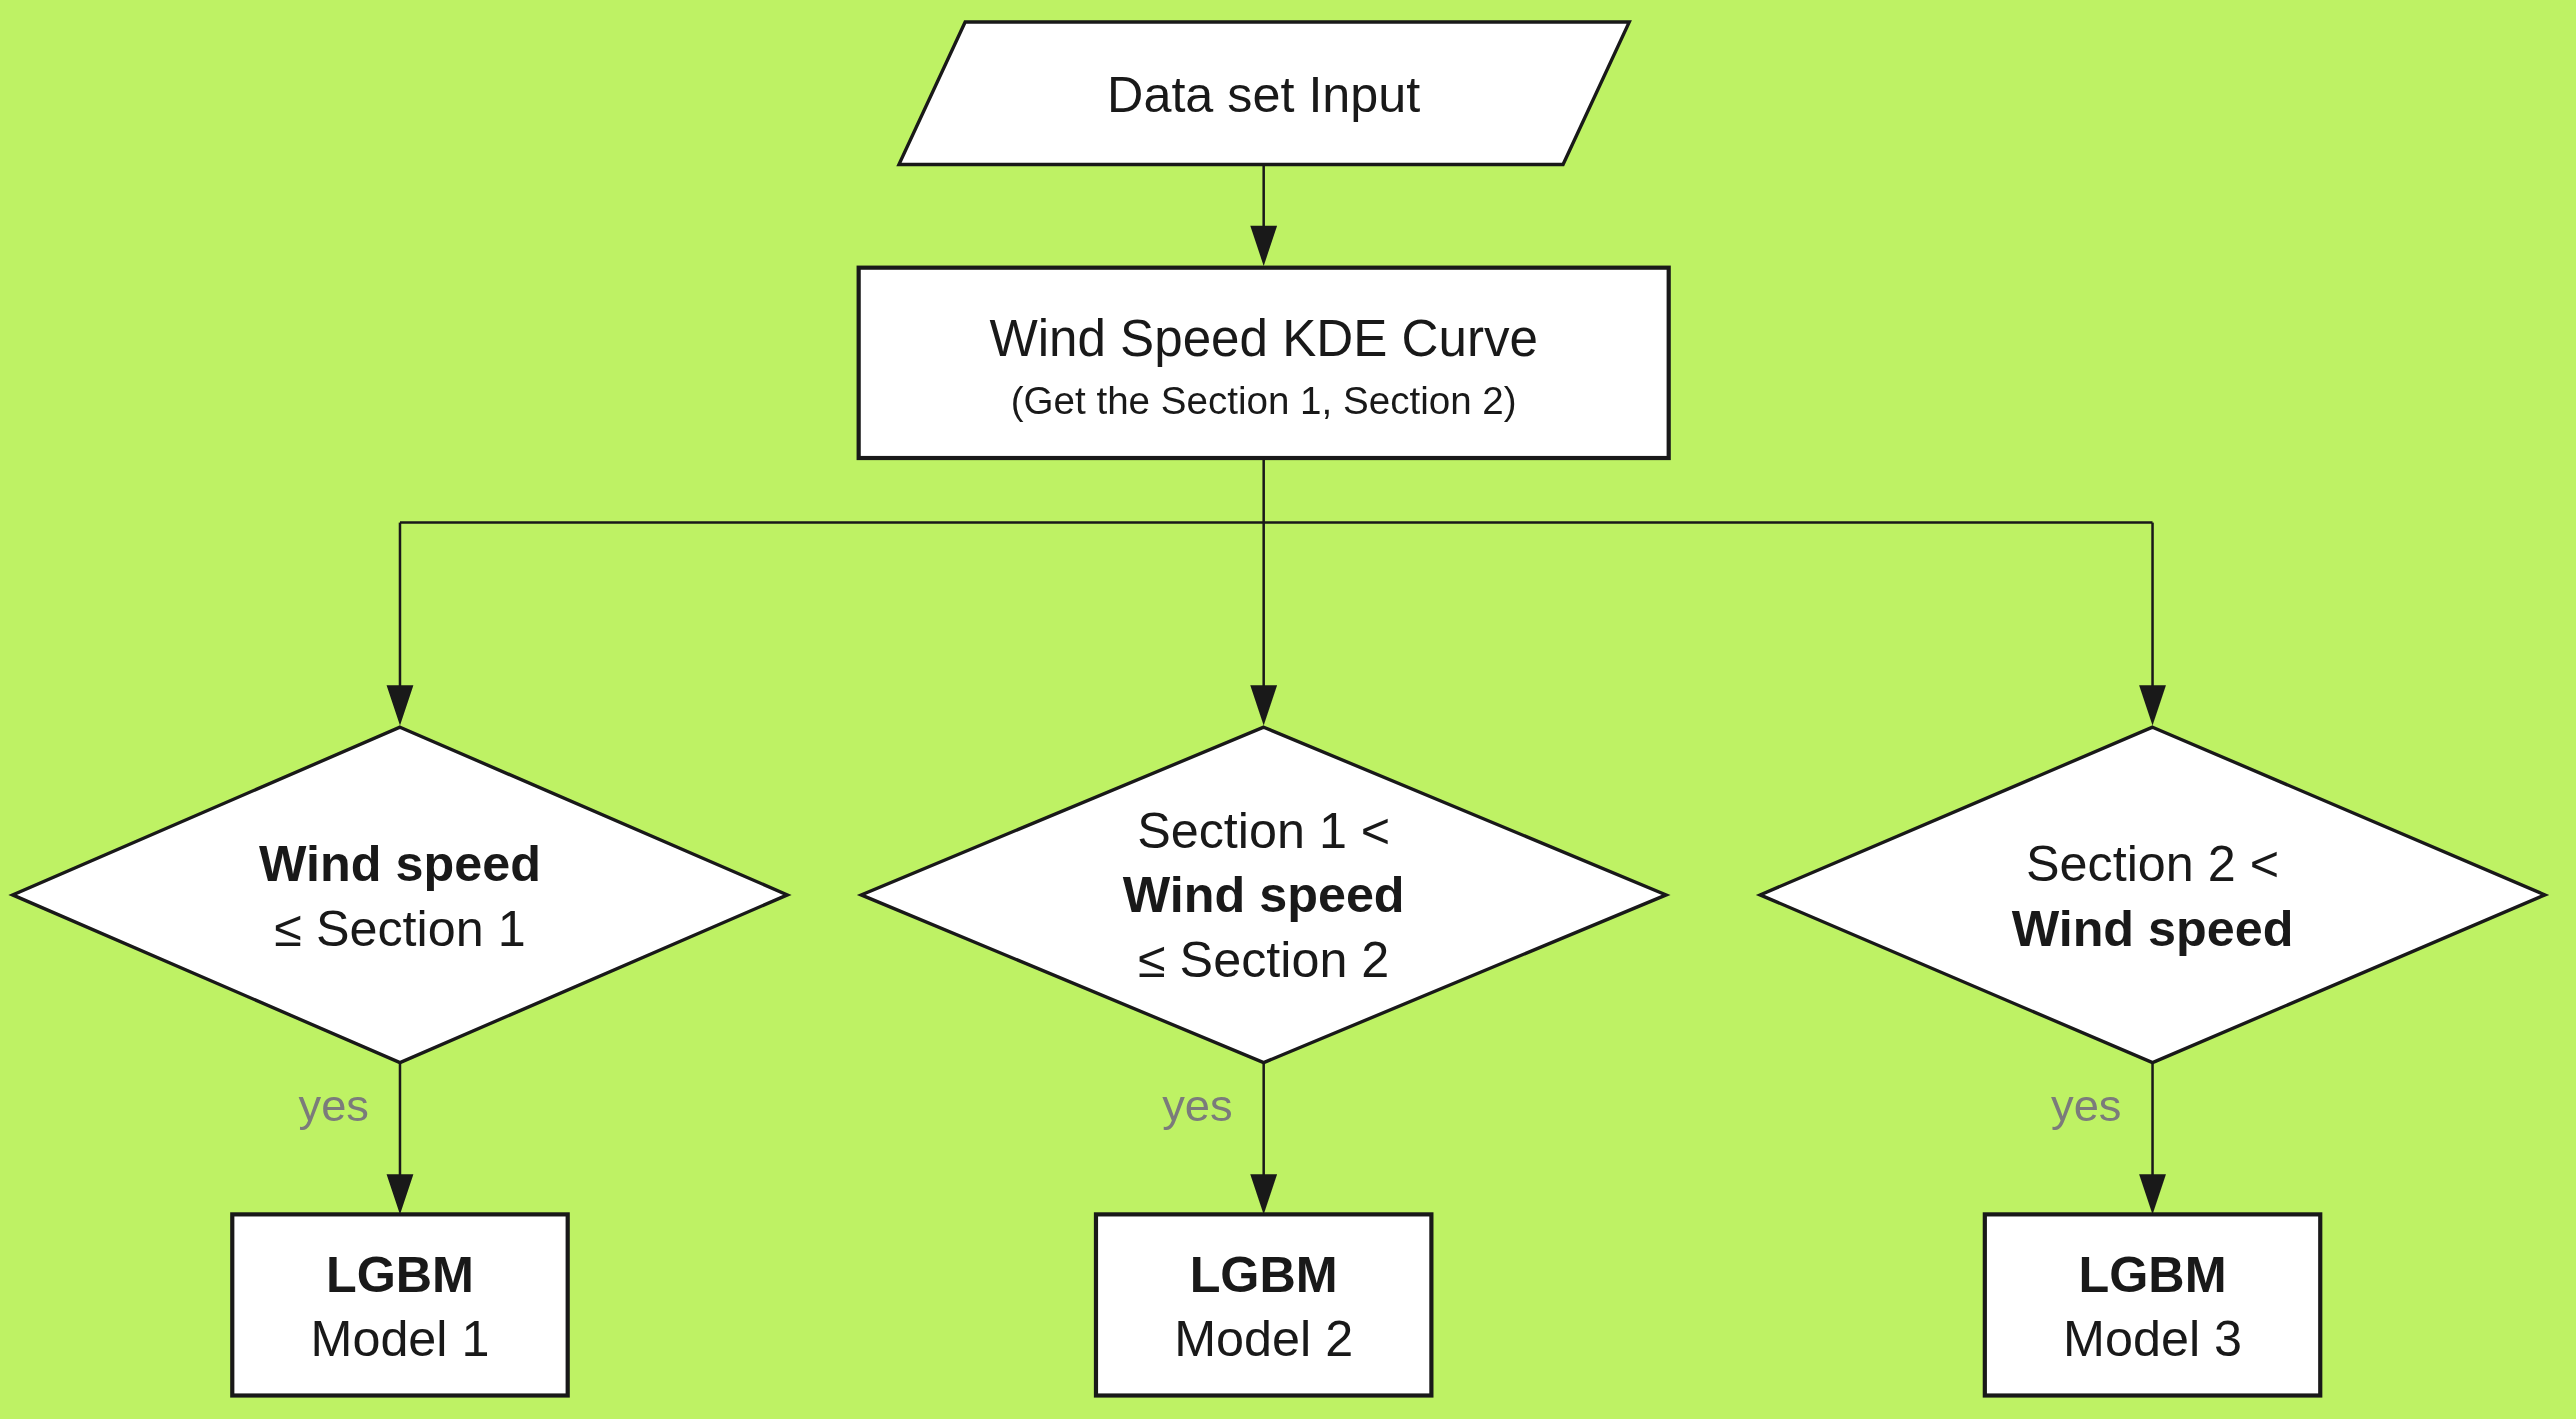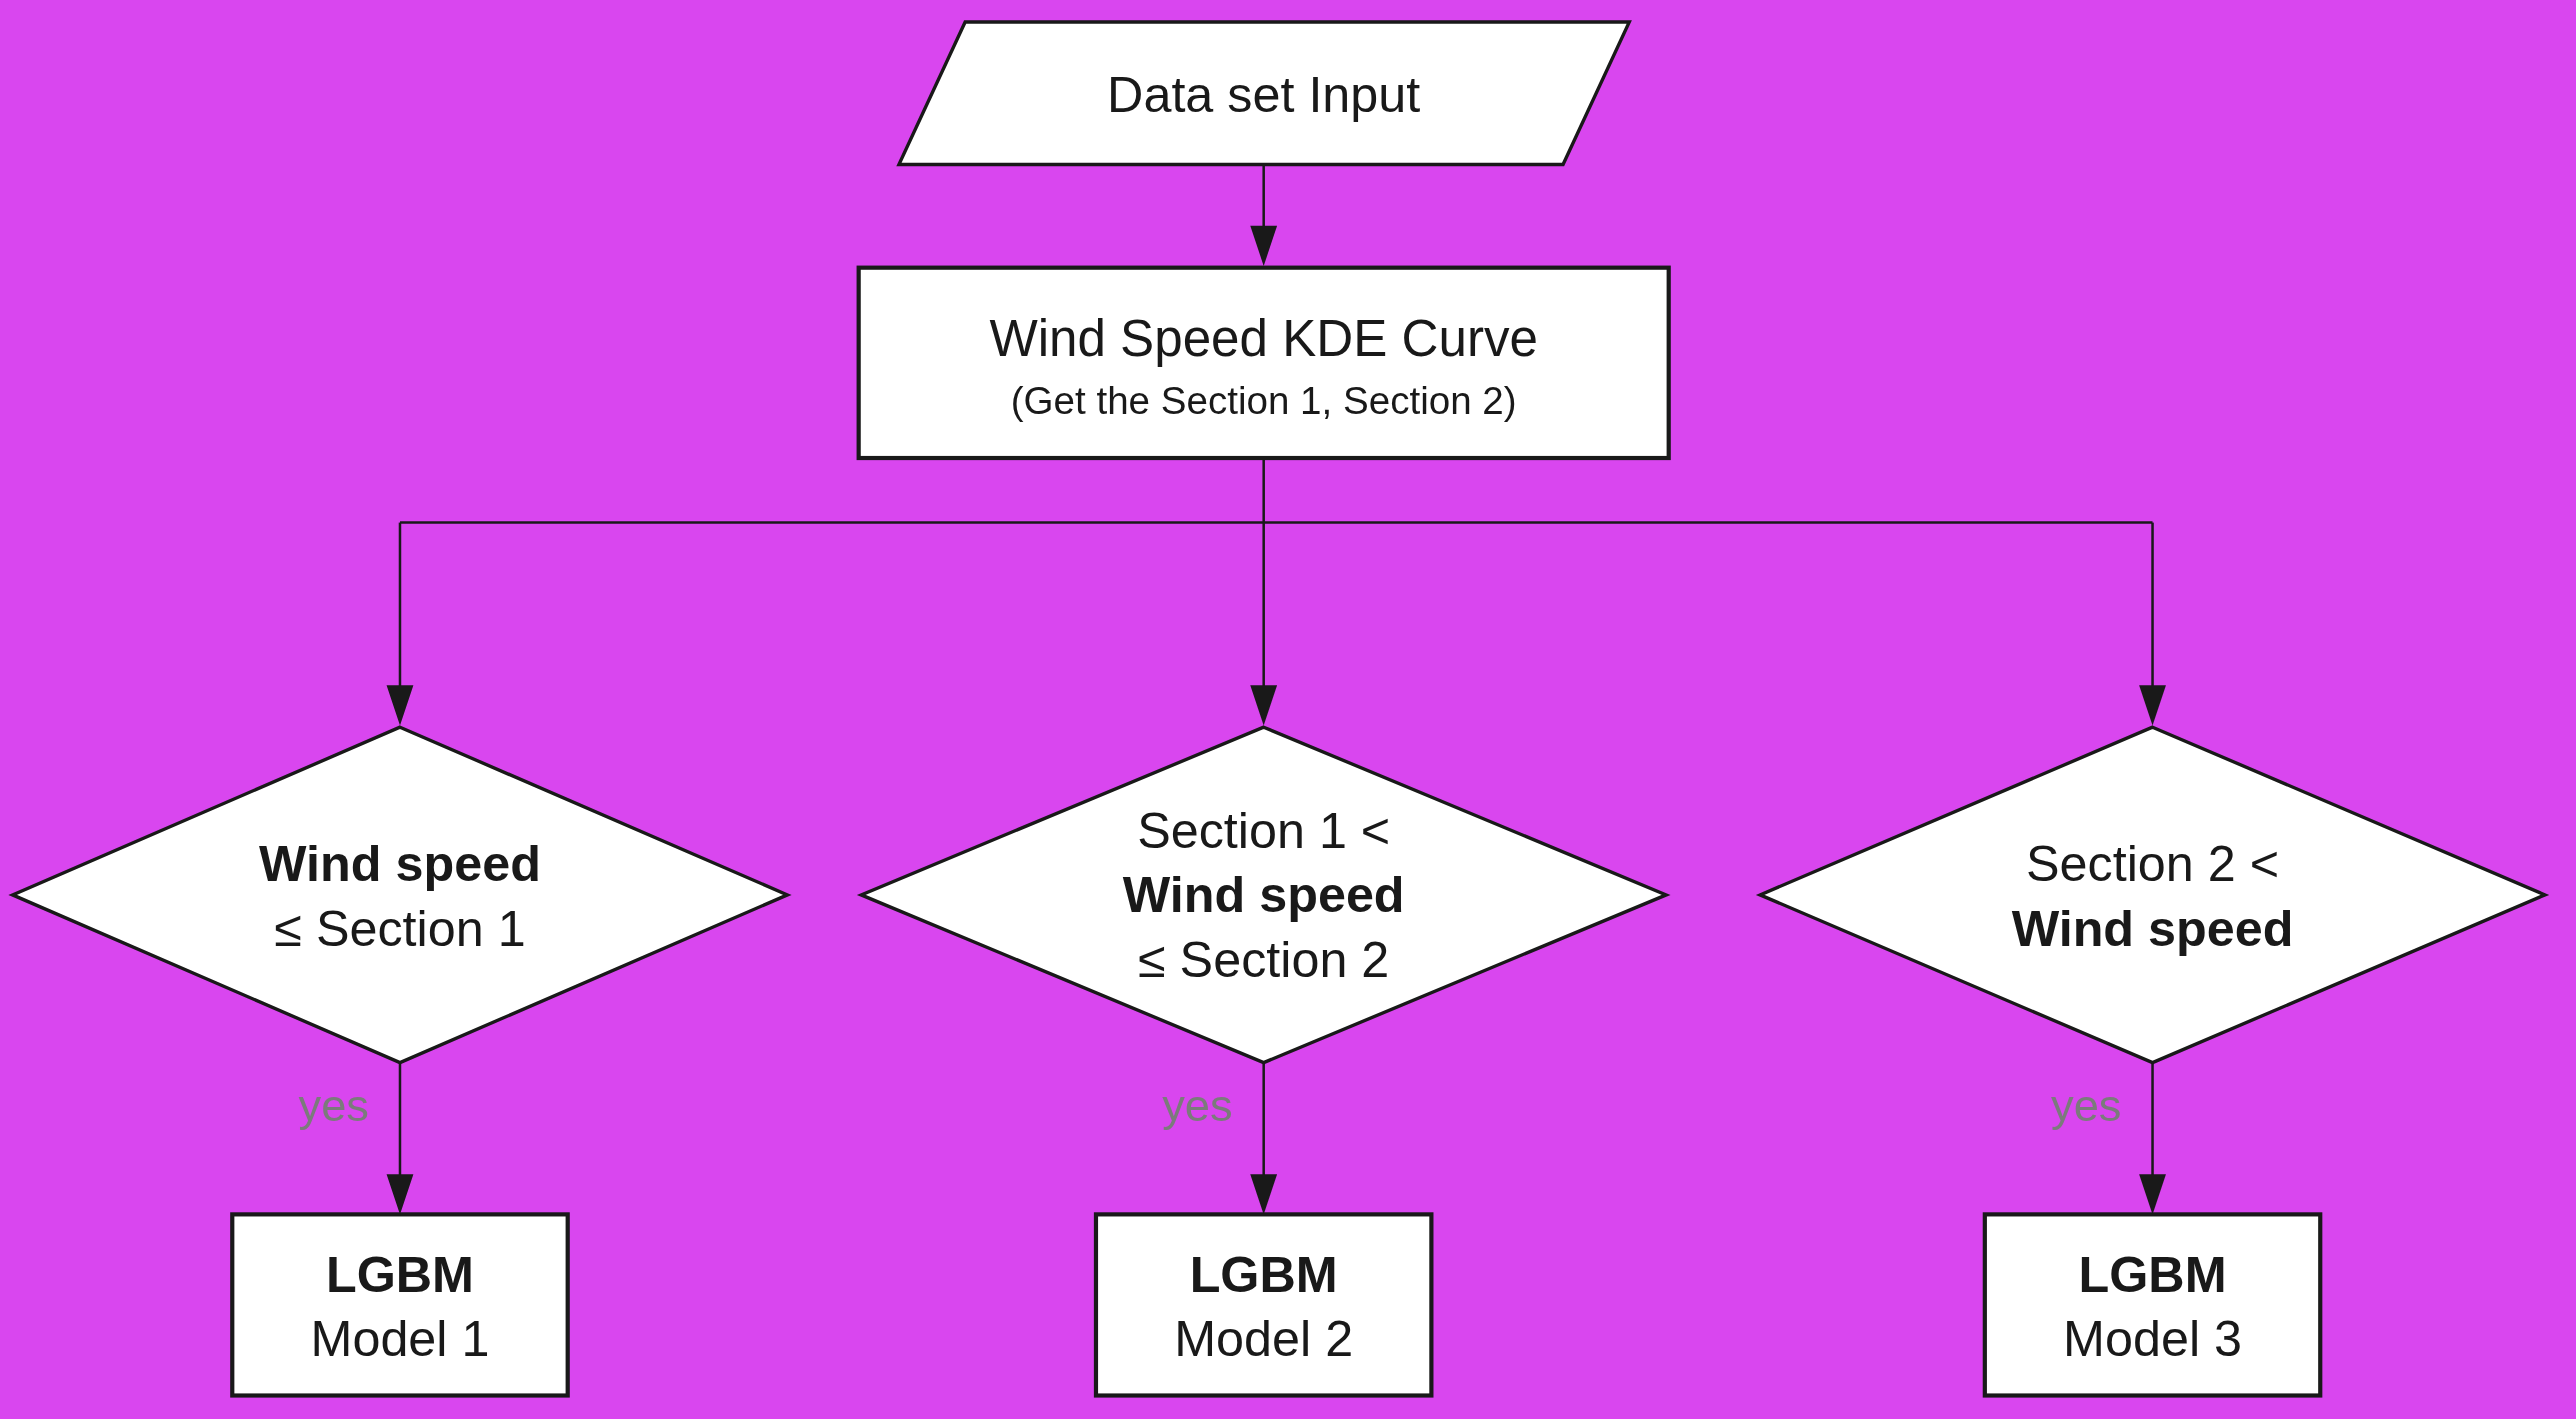--- a/index.html
+++ b/index.html
@@ -4,21 +4,21 @@
 <style>
   html, body {
     margin: 0;
     padding: 0;
     background: #ffffff;
   }
   .canvas {
     position: relative;
     width: 2576px;
     height: 1420px;
-    background: #d946ef;
+    background: #bef264;
     overflow: hidden;
   }
   svg { display: block; }
   .shape {
     fill: #ffffff;
     stroke: #191919;
     stroke-width: 4;
   }
   .shape-thick {
     fill: #ffffff;

